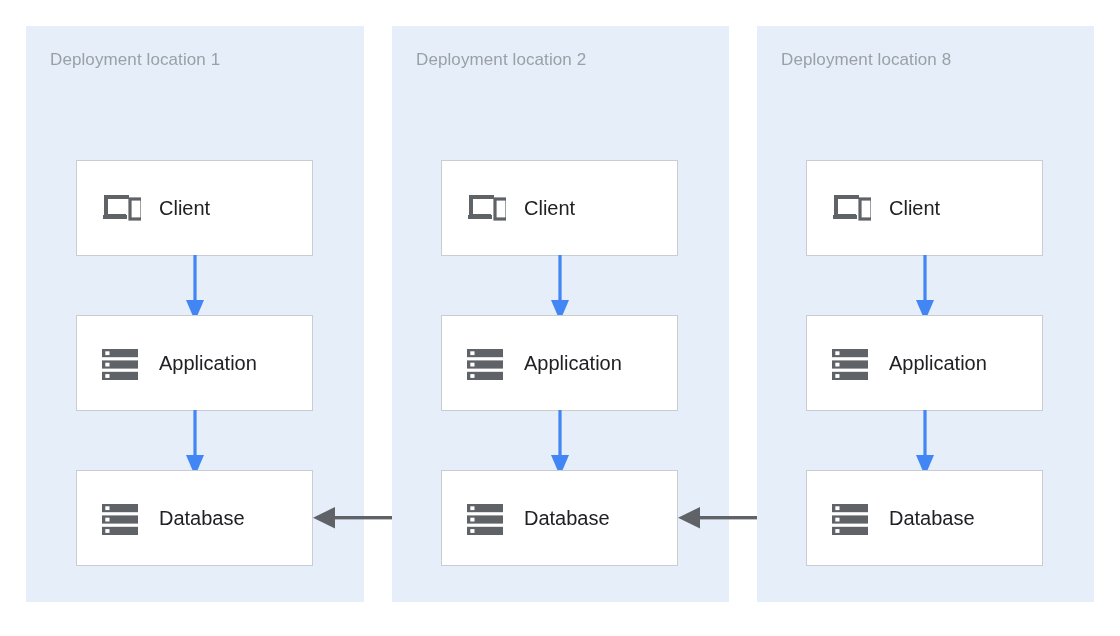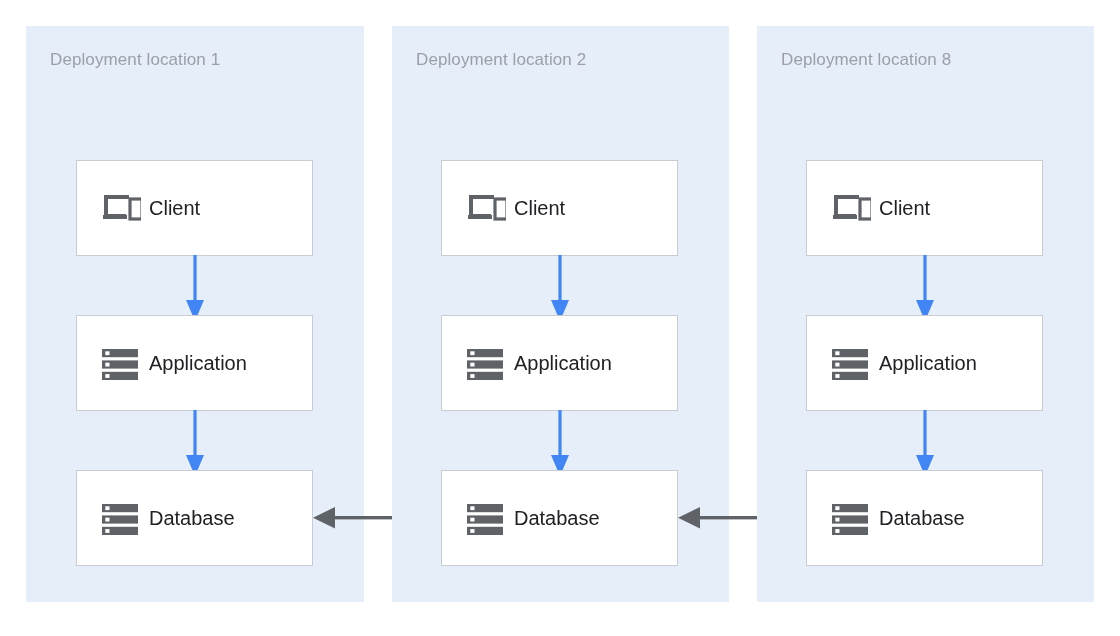--- a/index.html
+++ b/index.html
@@ -44,21 +44,21 @@
     height: 96px;
   }
   .node .icon {
     flex: 0 0 auto;
     margin-left: 22px;
     width: 42px;
     height: 42px;
     display: block;
   }
   .node .node-label {
-    margin-left: 8px;
+    margin-left: 18px;
     font-size: 20px;
     color: #202124;
     white-space: nowrap;
     line-height: 1;
   }
   .arrow-v {
     position: absolute;
     width: 26px;
     height: 68px;
   }

